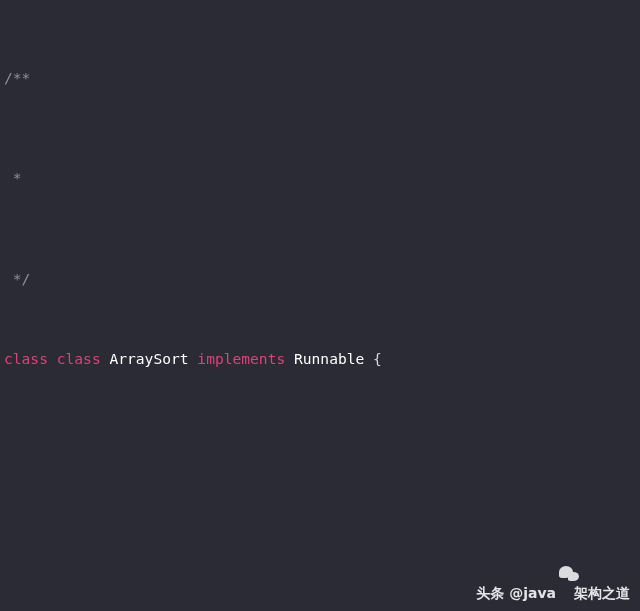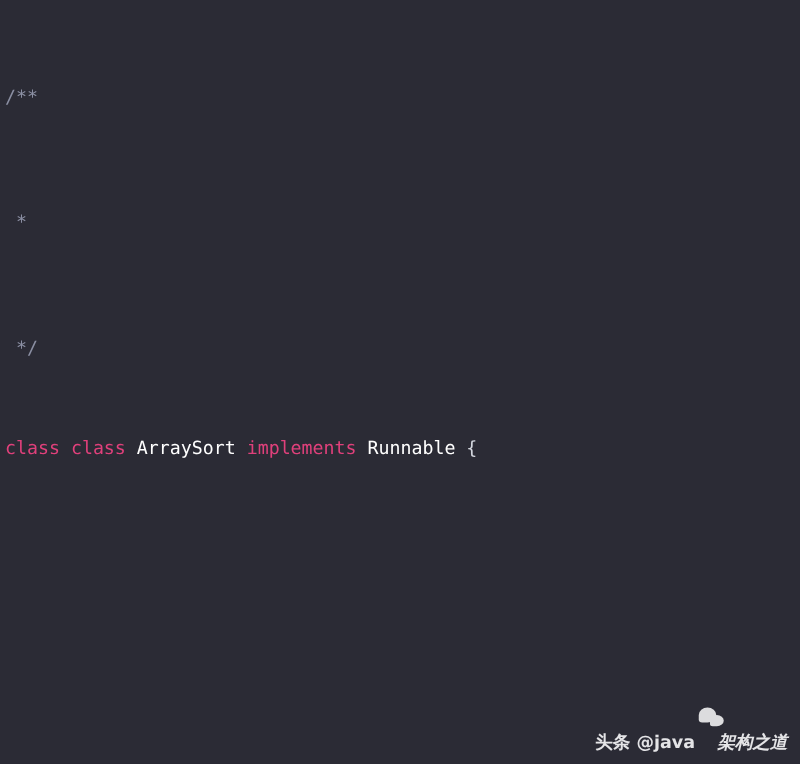--- a/index.html
+++ b/index.html
@@ -65,21 +65,20 @@
     position: absolute;
     background: #ffffff;
     border-radius: 50% 50% 50% 20%;
   }
   #watermark .wm-logo .b1 { width: 14px; height: 12px; left: 0; top: 0; }
   #watermark .wm-logo .b2 { width: 11px; height: 9px; left: 9px; top: 6px; }
   #watermark .wm-tail {
     position: relative;
     z-index: 1;
     margin-left: 0;
-    font-style: italic;
   }
 </style>
 </head>
 <body>
 
 <div id="screen">
 
   <div id="code">
 
     <div class="line"><span class="cmt">/**</span></div>

